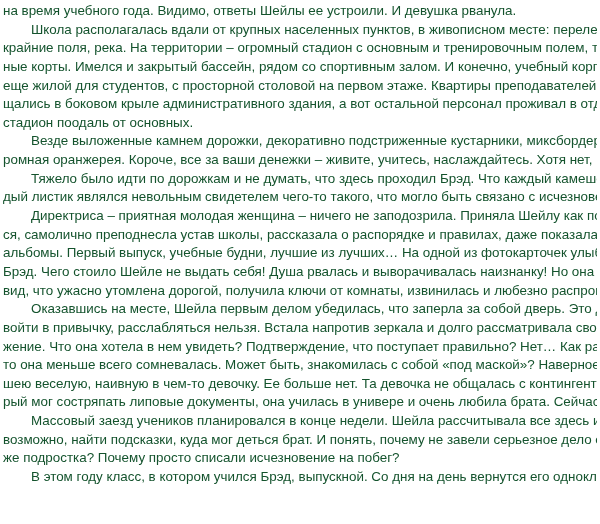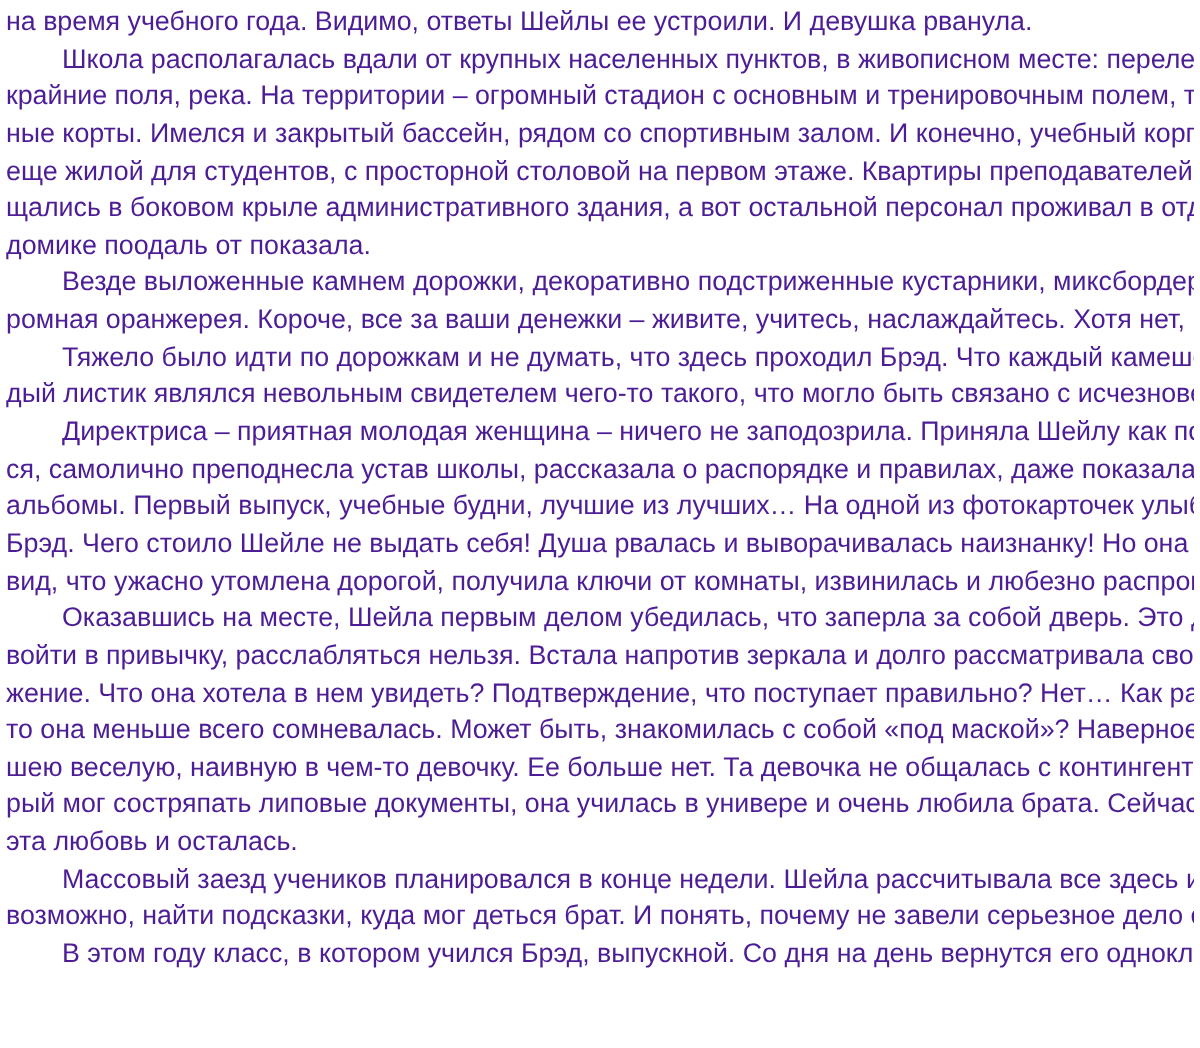--- a/index.html
+++ b/index.html
@@ -5,21 +5,21 @@
     html, body { margin: 0; padding: 0; background: #ffffff; }
     body { width: 600px; height: 524px; overflow: hidden; }
     .page {
       position: relative;
       width: 600px;
       height: 524px;
       padding: 2px 3px 0 3px;
       box-sizing: border-box;
       font-family: "Liberation Sans", sans-serif;
       font-size: 13.4px;
-      color: #4c1d95;
+      color: #14532d;
     }
     .line {
       display: block;
       height: 18.65px;
       line-height: 18.65px;
       white-space: nowrap;
       text-align: justify;
       text-align-last: justify;
       overflow: hidden;
     }
@@ -34,21 +34,21 @@
   <div>
     <span class="line last">на время учебного года. Видимо, ответы Шейлы ее устроили. И девушка рванула.</span>
   </div>
 
   <div>
     <span class="line indent">Школа располагалась вдали от крупных населенных пунктов, в живописном месте: перелески, бес-</span>
     <span class="line">крайние поля, река. На территории – огромный стадион с основным и тренировочным полем, теннис-</span>
     <span class="line">ные корты. Имелся и закрытый бассейн, рядом со спортивным залом. И конечно, учебный корпус. А</span>
     <span class="line">еще жилой для студентов, с просторной столовой на первом этаже. Квартиры преподавателей разме-</span>
     <span class="line">щались в боковом крыле административного здания, а вот остальной персонал проживал в отдельном</span>
-    <span class="line last">домике поодаль от показала.</span>
+    <span class="line last">стадион поодаль от основных.</span>
   </div>
 
   <div>
     <span class="line indent">Везде выложенные камнем дорожки, декоративно подстриженные кустарники, миксбордеры, ог-</span>
     <span class="line">ромная оранжерея. Короче, все за ваши денежки – живите, учитесь, наслаждайтесь. Хотя нет, про «нас-</span>
   </div>
 
   <div>
     <span class="line indent">Тяжело было идти по дорожкам и не думать, что здесь проходил Брэд. Что каждый камешек, каж-</span>
     <span class="line">дый листик являлся невольным свидетелем чего-то такого, что могло быть связано с исчезновением</span>
@@ -62,25 +62,25 @@
     <span class="line">вид, что ужасно утомлена дорогой, получила ключи от комнаты, извинилась и любезно распрощалась.</span>
   </div>
 
   <div>
     <span class="line indent">Оказавшись на месте, Шейла первым делом убедилась, что заперла за собой дверь. Это должно</span>
     <span class="line">войти в привычку, расслабляться нельзя. Встала напротив зеркала и долго рассматривала свое отра-</span>
     <span class="line">жение. Что она хотела в нем увидеть? Подтверждение, что поступает правильно? Нет… Как раз в этом-</span>
     <span class="line">то она меньше всего сомневалась. Может быть, знакомилась с собой «под маской»? Наверное. Гнать в</span>
     <span class="line">шею веселую, наивную в чем-то девочку. Ее больше нет. Та девочка не общалась с контингентом, кото-</span>
     <span class="line">рый мог состряпать липовые документы, она училась в универе и очень любила брата. Сейчас только</span>
-    <span class="line last">эта любовь и осталась.</span>
   </div>
 
   <div>
     <span class="line indent">Массовый заезд учеников планировался в конце недели. Шейла рассчитывала все здесь изучить,</span>
     <span class="line">возможно, найти подсказки, куда мог деться брат. И понять, почему не завели серьезное дело о пропа-</span>
+    <span class="line last">же подростка? Почему просто списали исчезновение на побег?</span>
   </div>
 
   <div>
     <span class="line indent">В этом году класс, в котором учился Брэд, выпускной. Со дня на день вернутся его одноклассники.</span>
 
   </div>
 </div>
 
 </body></html>

